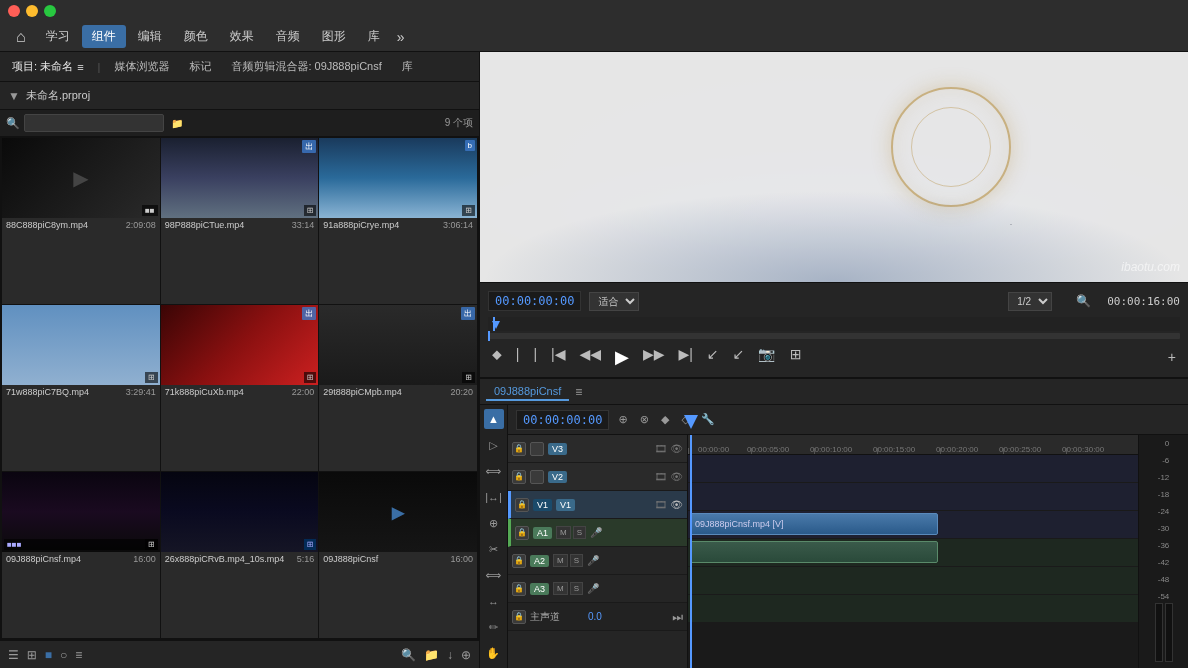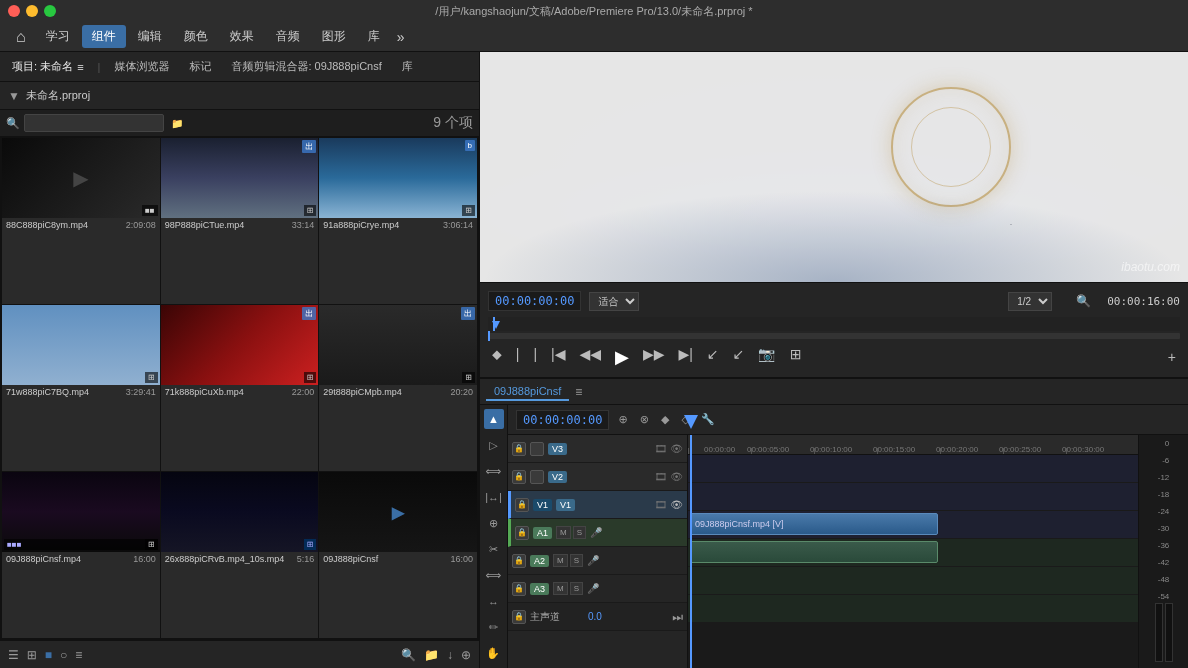--- a/index.html
+++ b/index.html
@@ -144,21 +144,21 @@
       color: #ccc;
       font-size: 10px;
       padding: 2px 6px;
       width: 140px;
       height: 18px;
       border-radius: 2px;
       outline: none;
     }
     #item-count {
       margin-left: auto;
-      font-size: 14px;
+      font-size: 10px;
       color: #999;
     }
     #media-grid {
       flex: 1;
       display: grid;
       grid-template-columns: repeat(3, 1fr);
       gap: 1px;
       background: #111;
       overflow-y: auto;
       padding: 2px;
@@ -702,21 +702,20 @@
   </style>
 </head>
 <body>
 
 <div id="title-bar">
   <div id="window-controls">
     <div class="win-btn win-close"></div>
     <div class="win-btn win-min"></div>
     <div class="win-btn win-max"></div>
   </div>
-  <span id="title-text">/用户/kangshaojun/文稿/Adobe/Premiere Pro/13.0/未命名.prproj *</span>
 </div>
 
 <div id="menu-bar">
   <span id="home-btn">⌂</span>
   <div class="menu-item">学习</div>
   <div class="menu-item active">组件</div>
   <div class="menu-item">编辑</div>
   <div class="menu-item">颜色</div>
   <div class="menu-item">效果</div>
   <div class="menu-item">音频</div>
@@ -1049,21 +1048,21 @@
                 <span class="track-name">主声道</span>
                 <span style="margin-left:24px; color:#5599ff; font-size:10px;">0.0</span>
                 <span style="margin-left:auto; color:#999; font-size:12px;">⏭</span>
               </div>
             </div>
 
             <div id="track-content">
 
               <div id="timeline-ruler">
                 <div class="ruler-line" style="left:0px;"></div>
-                <div class="ruler-mark" style="left:16px;">00:00:00</div>
+                <div class="ruler-mark" style="left:10px;">00:00:00</div>
                 <div class="ruler-line" style="left:14%;"></div>
                 <div class="ruler-mark" style="left:calc(14% - 4px);">00:00:05:00</div>
                 <div class="ruler-line" style="left:28%;"></div>
                 <div class="ruler-mark" style="left:calc(28% - 4px);">00:00:10:00</div>
                 <div class="ruler-line" style="left:42%;"></div>
                 <div class="ruler-mark" style="left:calc(42% - 4px);">00:00:15:00</div>
                 <div class="ruler-line" style="left:56%;"></div>
                 <div class="ruler-mark" style="left:calc(56% - 4px);">00:00:20:00</div>
                 <div class="ruler-line" style="left:70%;"></div>
                 <div class="ruler-mark" style="left:calc(70% - 4px);">00:00:25:00</div>

